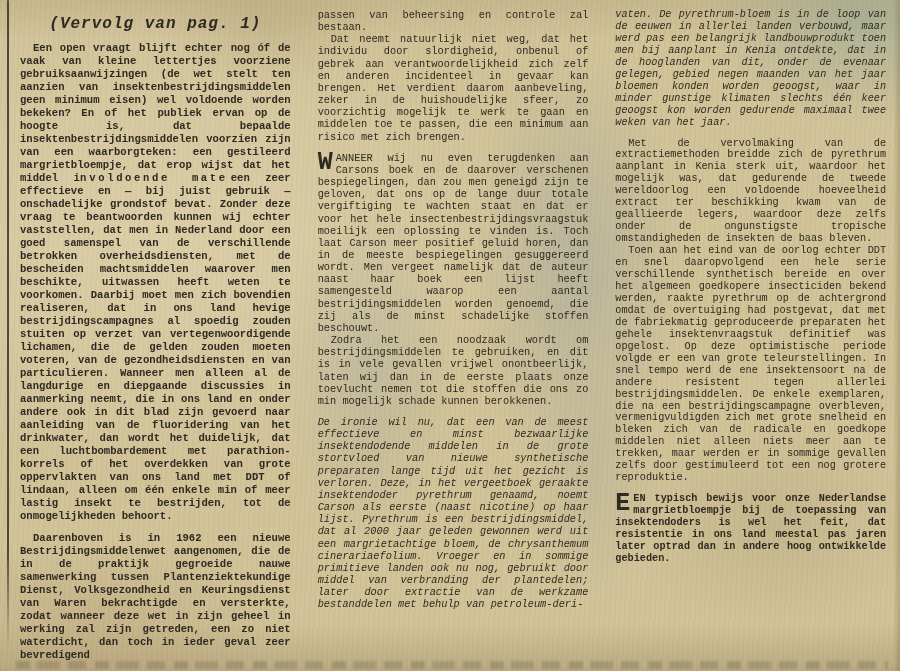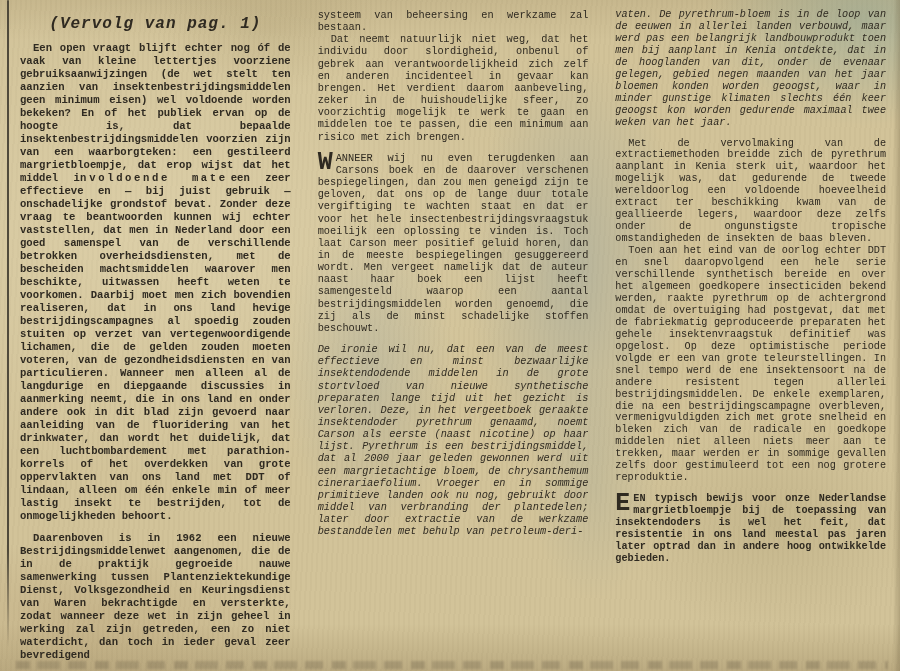--- a/index.html
+++ b/index.html
@@ -76,23 +76,24 @@
 
   <div class="cols">
 
     <div class="col col-1">
       <div class="continuation">(Vervolg van pag. 1)</div>
       <p class="indent"><span>Een open vraagt blijft echter nog óf de vaak van kleine lettertjes voorziene gebruiksaanwijzingen (de wet stelt ten aanzien van insektenbestrijdingsmiddelen geen minimum eisen) wel voldoende worden bekeken? En of het publiek ervan op de hoogte is, dat bepaalde insektenbestrijdingsmiddelen voorzien zijn van een waarborgteken: een gestileerd margrietbloempje, dat erop wijst dat het middel in</span><span class="sperr">voldoende mate</span><span>een zeer effectieve en — bij juist gebruik — onschadelijke grondstof bevat. Zonder deze vraag te beantwoorden kunnen wij echter vaststellen, dat men in Nederland door een goed samenspel van de verschillende betrokken overheidsdiensten, met de bescheiden machtsmiddelen waarover men beschikte, uitwassen heeft weten te voorkomen. Daarbij moet men zich bovendien realiseren, dat in ons land hevige bestrijdingscampagnes al spoedig zouden stuiten op verzet van vertegenwoordigende lichamen, die de gelden zouden moeten voteren, van de gezondheidsdiensten en van particulieren. Wanneer men alleen al de langdurige en diepgaande discussies in aanmerking neemt, die in ons land en onder andere ook in dit blad zijn gevoerd naar aanleiding van de fluoridering van het drinkwater, dan wordt het duidelijk, dat een luchtbombardement met parathion-korrels of het overdekken van grote oppervlakten van ons land met DDT of lindaan, alleen om één enkele min of meer lastig insekt te bestrijden, tot de onmogelijkheden behoort.</span></p>
       <p class="indent gap">Daarenboven is in 1962 een nieuwe Bestrijdingsmiddelenwet aangenomen, die de in de praktijk gegroeide nauwe samenwerking tussen Plantenziektekundige Dienst, Volksgezondheid en Keuringsdienst van Waren bekrachtigde en versterkte, zodat wanneer deze wet in zijn geheel in werking zal zijn getreden, een zo niet waterdicht, dan toch in ieder geval zeer bevredigend</p>
     </div>
 
     <div class="col col-2">
-      <p>systeem van beheersing en werkzame zal bestaan.</p>
+      <p>passen van beheersing en controle zal bestaan.</p>
       <p class="indent">Dat neemt natuurlijk niet weg, dat het individu door slordigheid, onbenul of gebrek aan verantwoordelijkheid zich zelf en anderen incidenteel in gevaar kan brengen. Het verdient daarom aanbeveling, zeker in de huishoudelijke sfeer, zo voorzichtig mogelijk te werk te gaan en middelen toe te passen, die een minimum aan risico met zich brengen.</p>
       <p class="gap"><span class="dropcap">W</span><span>ANNEER</span> <span>wij nu even terugdenken aan Carsons boek en de daarover verschenen bespiegelingen, dan zou men geneigd zijn te geloven, dat ons op de lange duur totale vergiftiging te wachten staat en dat er voor het hele insectenbestrijdingsvraagstuk moeilijk een oplossing te vinden is. Toch laat Carson meer positief geluid horen, dan in de meeste bespiegelingen gesuggereerd wordt. Men vergeet namelijk dat de auteur naast haar boek een lijst heeft samengesteld waarop een aantal bestrijdingsmiddelen worden genoemd, die zij als de minst schadelijke stoffen beschouwt.</span></p>
+      <p class="indent">Zodra het een noodzaak wordt om bestrijdingsmiddelen te gebruiken, en dit is in vele gevallen vrijwel onontbeerlijk, laten wij dan in de eerste plaats onze toevlucht nemen tot die stoffen die ons zo min mogelijk schade kunnen berokkenen.</p>
       <p class="italic gap">De ironie wil nu, dat een van de meest effectieve en minst bezwaarlijke insektendodende middelen in de grote stortvloed van nieuwe synthetische preparaten lange tijd uit het gezicht is verloren. Deze, in het vergeetboek geraakte insektendoder pyrethrum genaamd, noemt Carson als eerste (naast nicotine) op haar lijst. Pyrethrum is een bestrijdingsmiddel, dat al 2000 jaar geleden gewonnen werd uit een margrietachtige bloem, de chrysanthemum cinerariaefolium. Vroeger en in sommige primitieve landen ook nu nog, gebruikt door middel van verbranding der plantedelen; later door extractie van de werkzame bestanddelen met behulp van petroleum-deri-</p>
     </div>
 
     <div class="col col-3">
       <p class="italic">vaten. De pyrethrum-bloem is in de loop van de eeuwen in allerlei landen verbouwd, maar werd pas een belangrijk landbouwprodukt toen men bij aanplant in Kenia ontdekte, dat in de hooglanden van dit, onder de evenaar gelegen, gebied negen maanden van het jaar bloemen konden worden geoogst, waar in minder gunstige klimaten slechts één keer geoogst kon worden gedurende maximaal twee weken van het jaar.</p>
       <p class="indent gap">Met de vervolmaking van de extractiemethoden breidde zich de pyrethrum aanplant in Kenia sterk uit, waardoor het mogelijk was, dat gedurende de tweede wereldoorlog een voldoende hoeveelheid extract ter beschikking kwam van de geallieerde legers, waardoor deze zelfs onder de ongunstigste tropische omstandigheden de insekten de baas bleven.</p>
       <p class="indent">Toen aan het eind van de oorlog echter DDT en snel daaropvolgend een hele serie verschillende synthetisch bereide en over het algemeen goedkopere insecticiden bekend werden, raakte pyrethrum op de achtergrond omdat de overtuiging had postgevat, dat met de fabriekmatig geproduceerde preparaten het gehele insektenvraagstuk definitief was opgelost. Op deze optimistische periode volgde er een van grote teleurstellingen. In snel tempo werd de ene insektensoort na de andere resistent tegen allerlei bestrijdingsmiddelen. De enkele exemplaren, die na een bestrijdingscampagne overbleven, vermenigvuldigden zich met grote snelheid en bleken zich van de radicale en goedkope middelen niet alleen niets meer aan te trekken, maar werden er in sommige gevallen zelfs door gestimuleerd tot een nog grotere reproduktie.</p>
       <p class="bold gap"><span class="dropcap">E</span><span>EN</span> <span>typisch bewijs voor onze Nederlandse margrietbloempje bij de toepassing van insektendoders is wel het feit, dat resistentie in ons land meestal pas jaren later optrad dan in andere hoog ontwikkelde gebieden.</span></p>
     </div>
 

